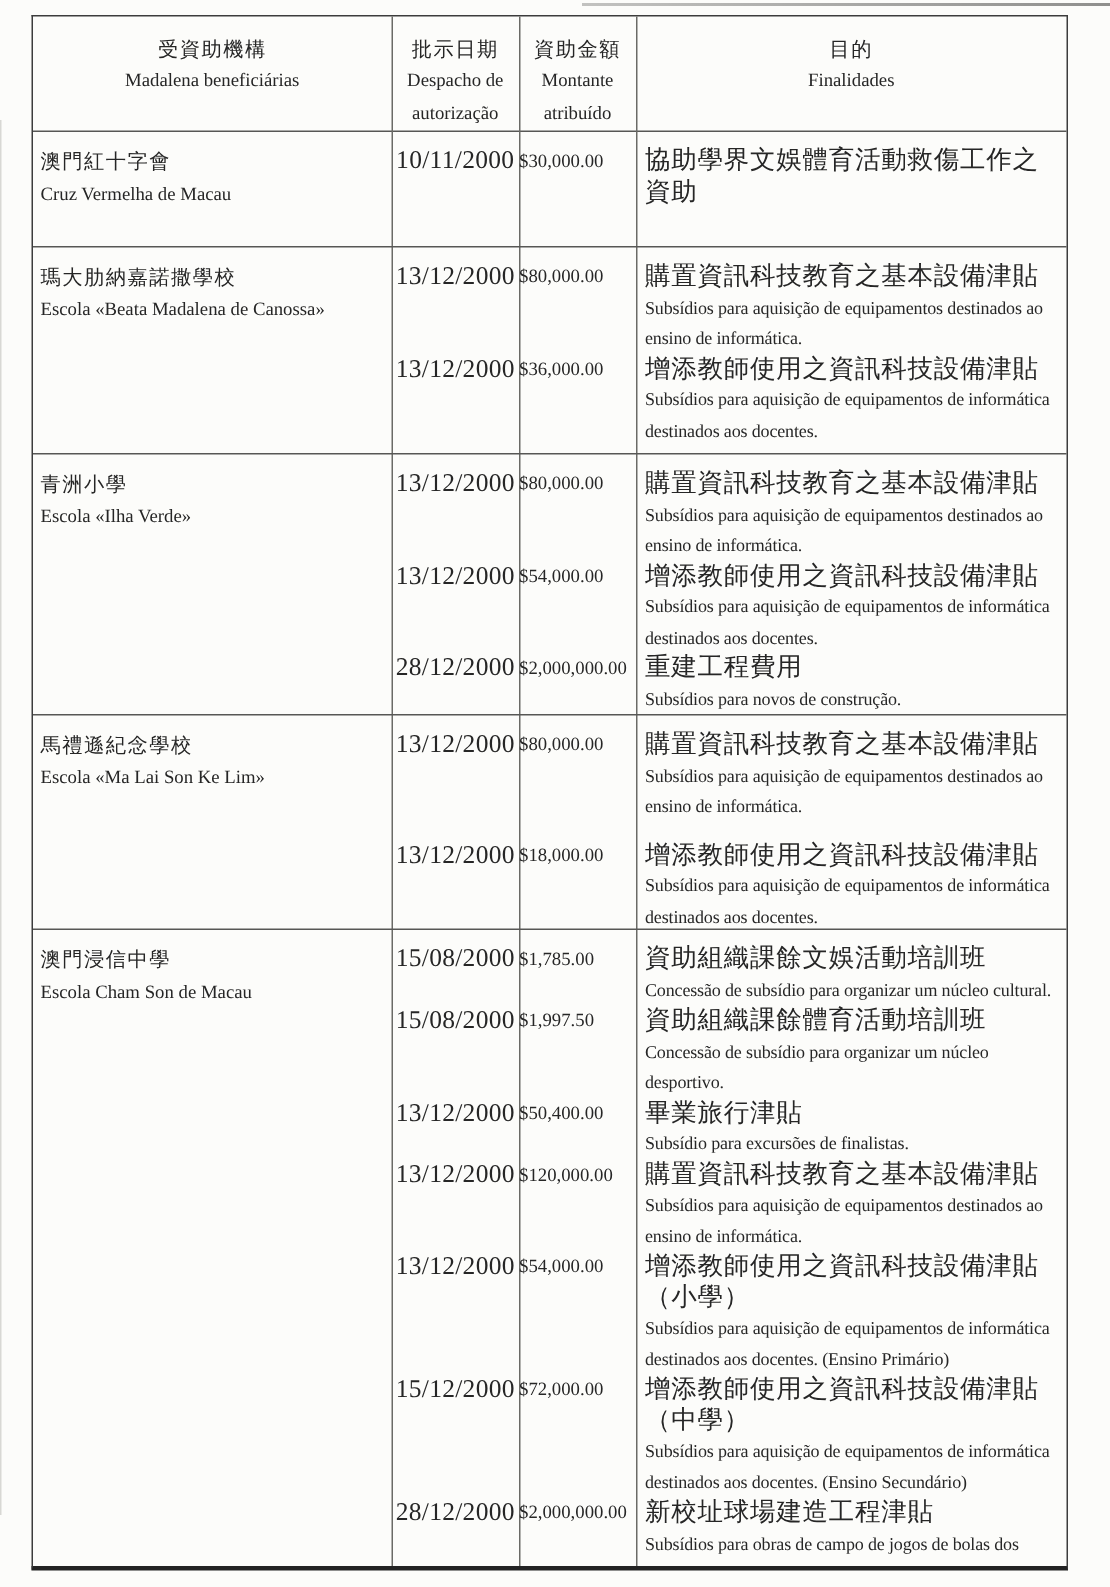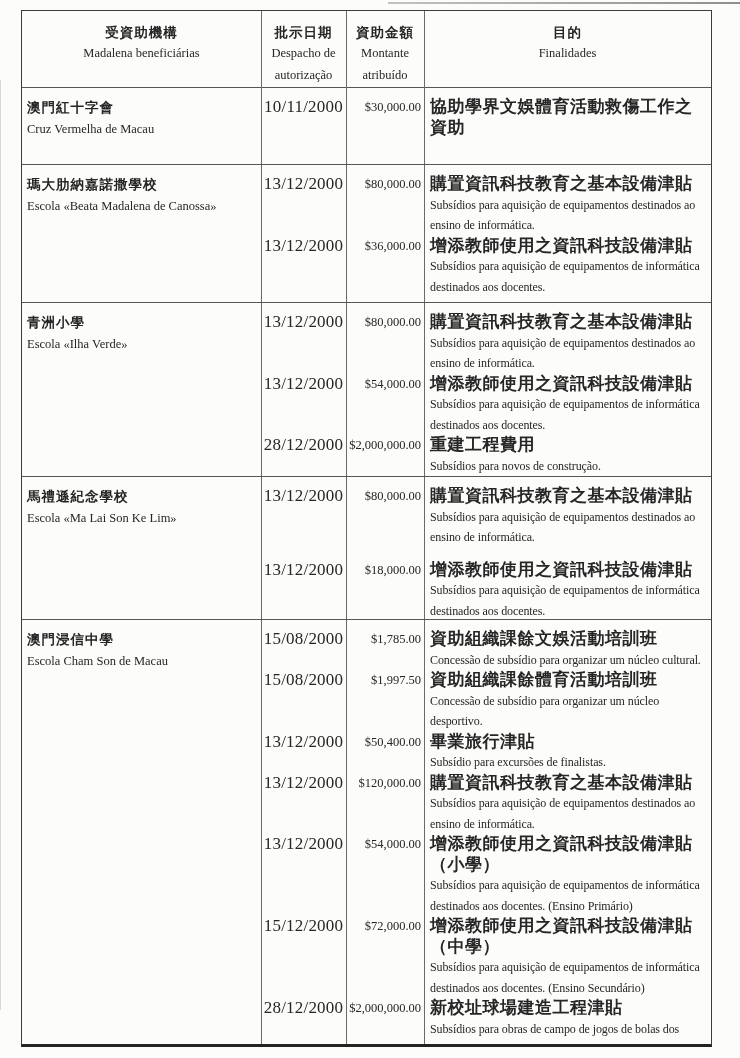--- a/index.html
+++ b/index.html
@@ -18,36 +18,36 @@
   .doc-table{
     position:absolute;left:21px;top:10px;width:691px;
     border:1.6px solid #3c3c3c;border-bottom:3px solid #232323;
     box-sizing:border-box;
   }
   .vline{position:absolute;top:0;bottom:0;width:1.4px;background:#6a6a66;}
   .vline-a{left:239px}.vline-b{left:324px}.vline-c{left:402px}
 
   .thead{display:flex;height:77px;box-sizing:border-box;border-bottom:1.4px solid #575755;text-align:center;padding-top:11px;}
   .th-entity{width:239px}.th-date{width:85px}.th-amount{width:78px}.th-purpose{flex:1}
-  .zh{font-size:13.5px;line-height:21px;letter-spacing:1px;font-weight:bold;}
+  .zh{font-size:13.5px;line-height:21px;letter-spacing:1px;}
   .pt{font-size:12.5px;line-height:21.5px;}
 
   .trow{position:relative;box-sizing:border-box;border-bottom:1.4px solid #575755;padding-top:9px;overflow:hidden;}
   .trow:last-child{border-bottom:none;}
   .row-0{height:77px}.row-1{height:138px}.row-2{height:174px}.row-3{height:143px}.row-4{height:424px}
 
   .entity{position:absolute;left:0;top:9px;width:239px;padding:0 6px 0 5px;box-sizing:border-box;}
   .entity .zh{line-height:21px;}
   .entity .pt{font-size:12.5px;line-height:23px;}
 
   .entries{margin-left:239px;}
   .entry{display:grid;grid-template-columns:85px 78px 1fr;}
   .row-3 .entry + .entry{margin-top:12px;}
   .entry .date{text-align:center;font-size:17px;line-height:20.5px;letter-spacing:.2px;}
-  .entry .amount{text-align:right;font-size:12.5px;line-height:20.5px;padding-right:3px;}
+  .entry .amount{text-align:left;font-size:12.5px;line-height:20.5px;padding-right:3px;}
   .entry .purpose{padding:0 3px 0 6px;}
   .entry .purpose .zh{font-size:17px;line-height:20.5px;letter-spacing:.5px;}
   .entry .purpose .pt{font-size:12px;line-height:20.5px;letter-spacing:-.1px;hyphens:none;}
 </style>
 </head>
 <body>
 
 <div class="page">
   <div class="artifact-top"></div>
   <div class="artifact-left"></div>

